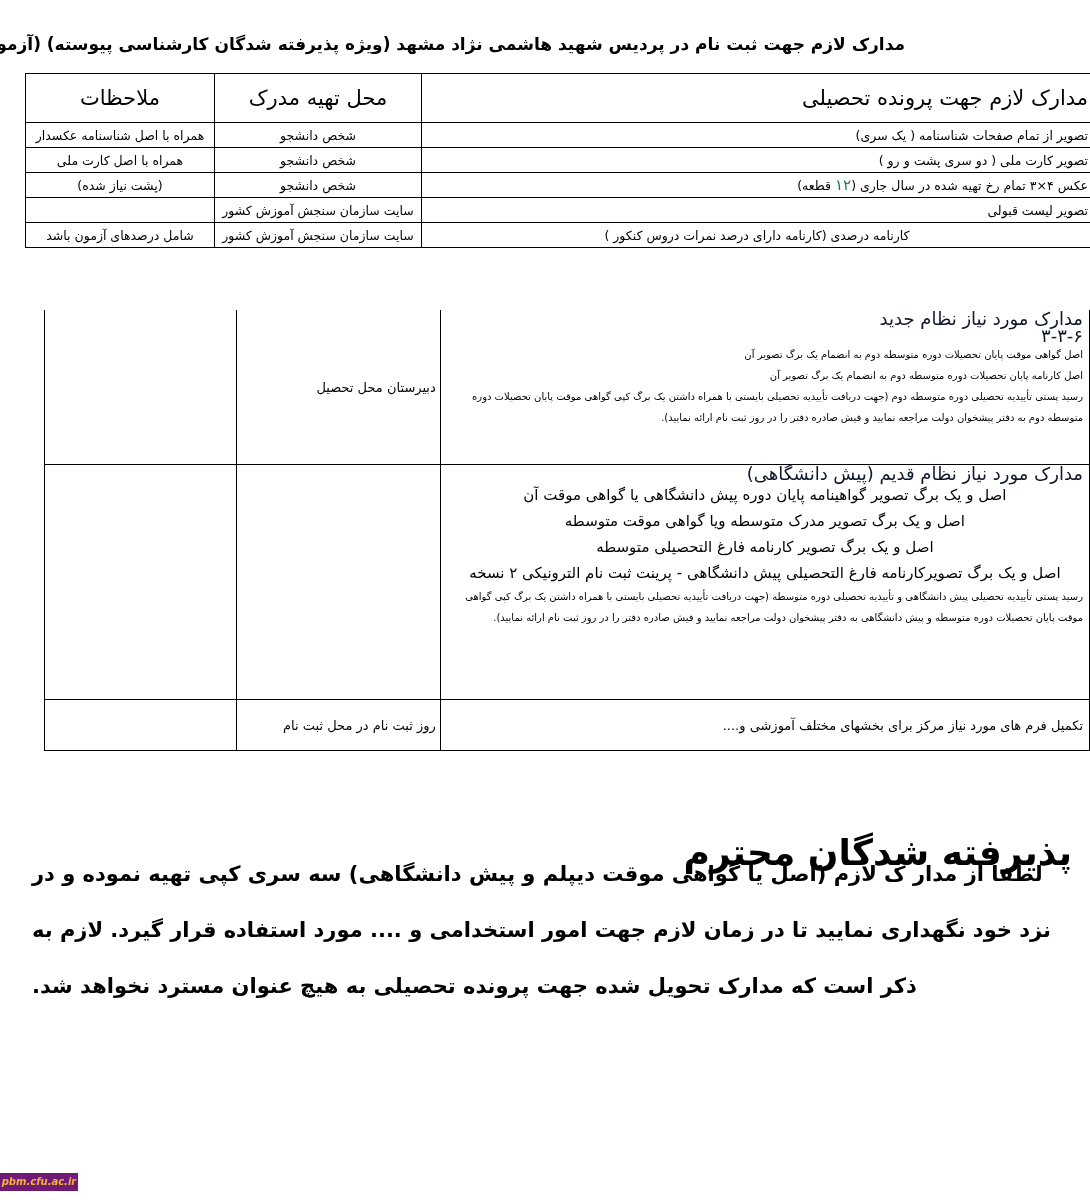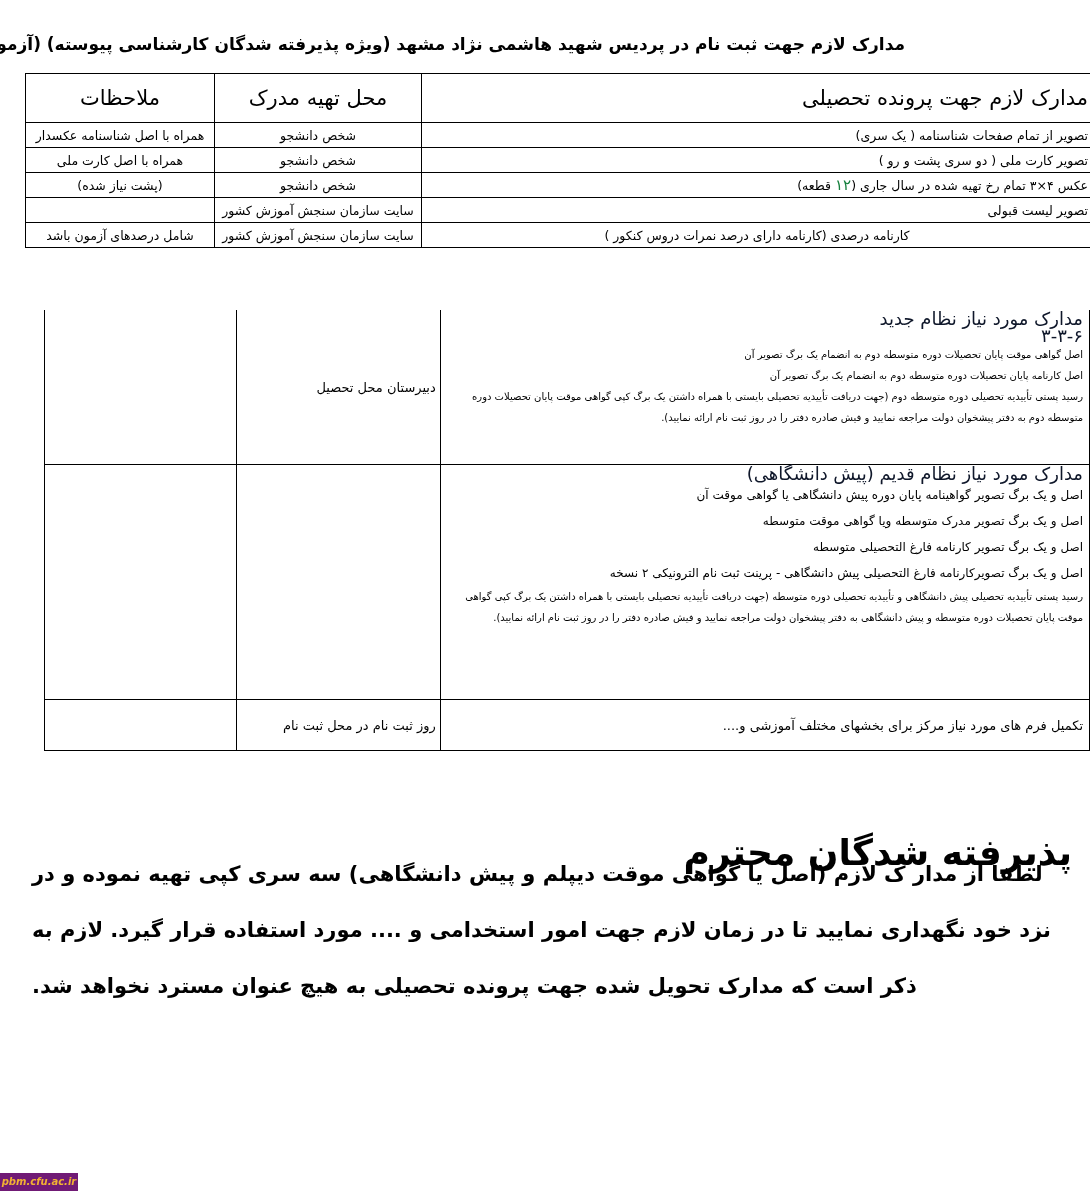--- a/index.html
+++ b/index.html
@@ -20,21 +20,21 @@
   #t2 { left: 44px; top: 310px; width: 1046px; }
   #t2 td { font-size: 13px; vertical-align: middle; }
   #t2 .c1 { width: 640px; text-align: right; vertical-align: top; padding: 0 6px; }
   #t2 .c2 { width: 196px; text-align: right; font-size: 13px; }
   #t2 .c3 { width: 184px; }
   #t2 tr.r1 td { height: 154px; border-top: none; }
   #t2 tr.r2 td { height: 234px; }
   #t2 tr.r3 td { height: 50px; }
   .red-h { color: #0f172a; font-size: 18px; line-height: 17px; }
   .bold-line { font-size: 10px; line-height: 21px; }
-  .norm-line { font-size: 12px; line-height: 26px; }
+  .norm-line { font-size: 15px; line-height: 26px; text-align: center; }
   .red-num { color: #15803d; font-size: 15px; }
   .note-title { position: absolute; right: 18px; top: 832px; direction: rtl;
                 font-weight: bold; font-size: 36px; white-space: nowrap; text-align: right; }
   .note-body { position: absolute; right: 18px; top: 846px; width: 1040px; direction: rtl;
                text-align: left; font-weight: bold; font-size: 21px; line-height: 56px; }
   .watermark { position: absolute; left: 0; top: 1173px; width: 78px; height: 18px;
                background: #701a75; color: #f2b233; font-style: italic; font-weight: bold;
                font-size: 10px; line-height: 18px; text-align: center; }
 </style>
 </head>

